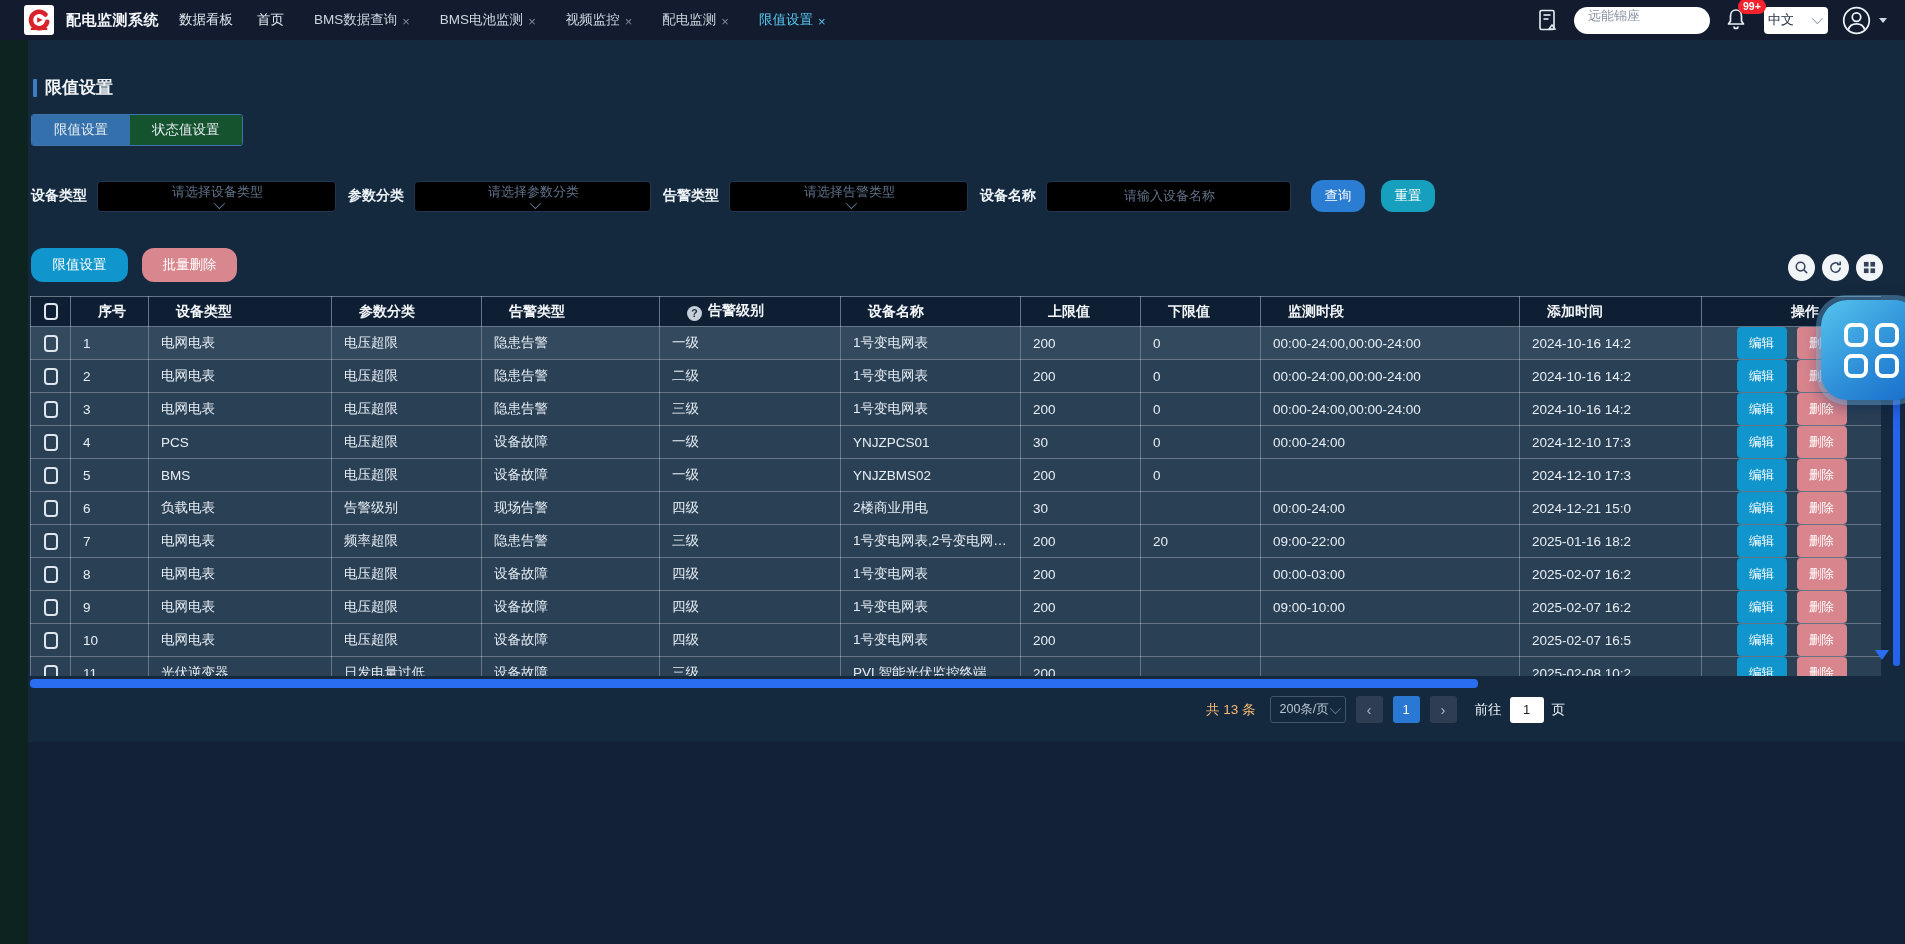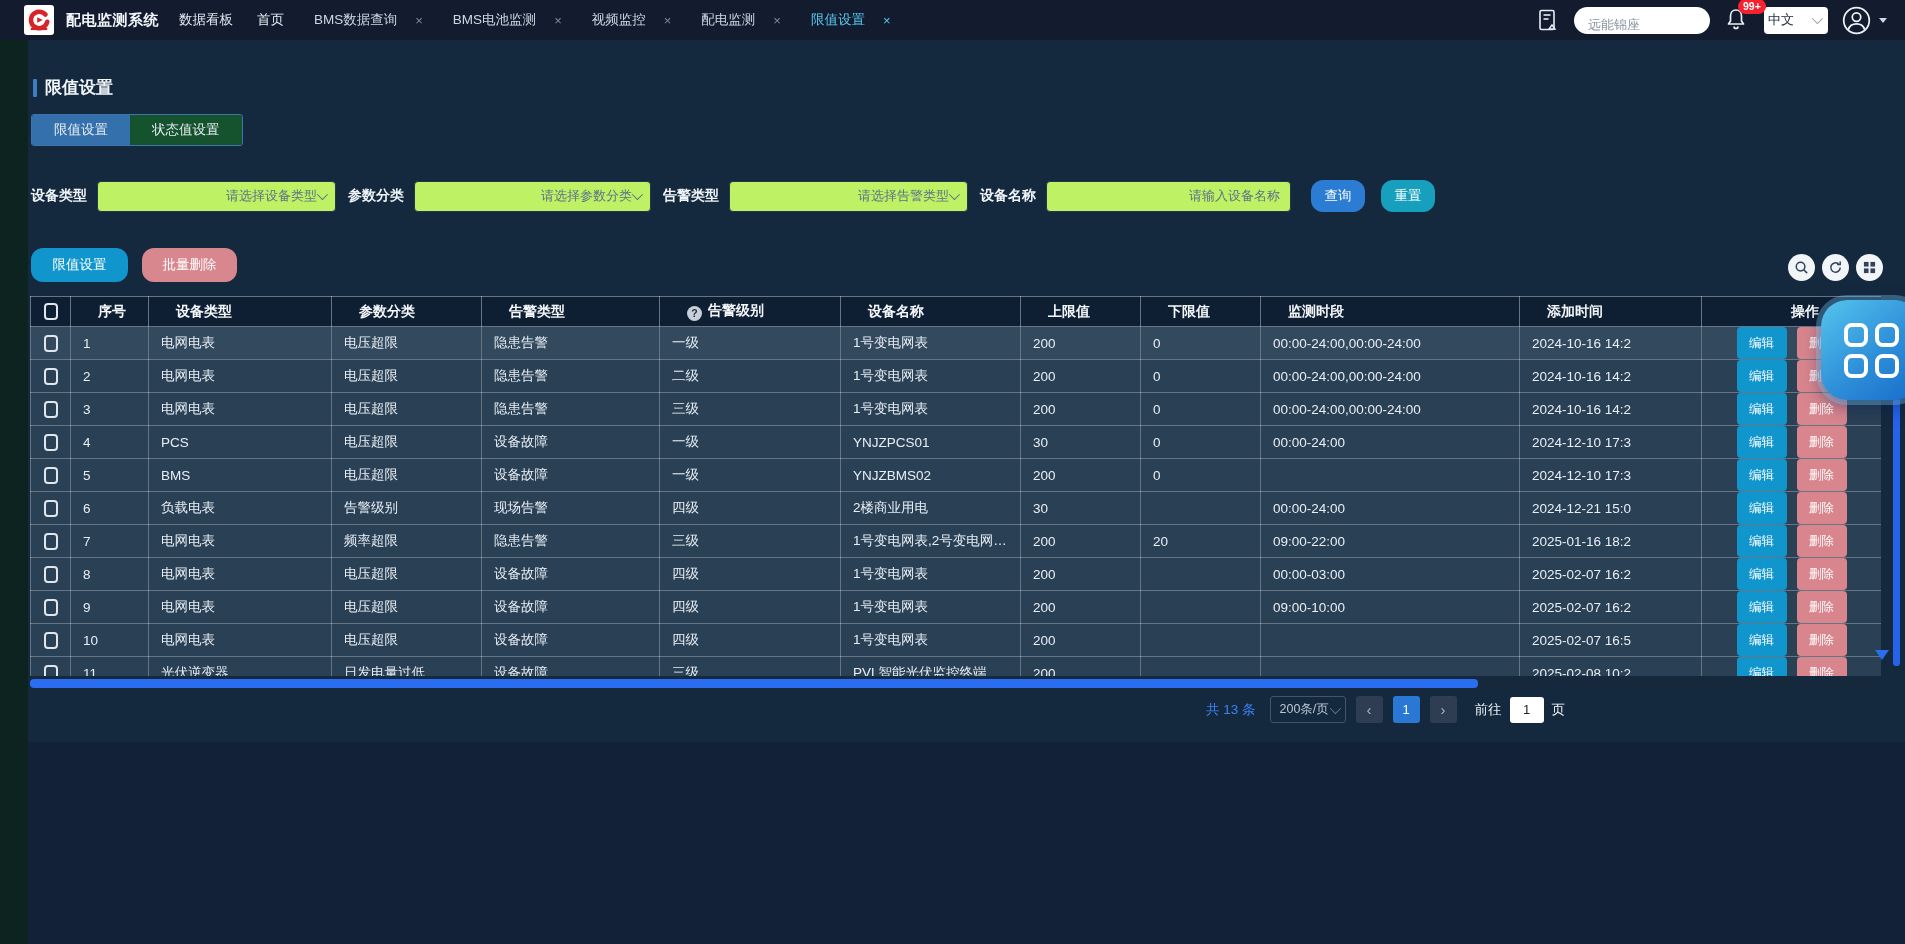--- a/index.html
+++ b/index.html
@@ -7,27 +7,27 @@
   body { font-family:"Liberation Sans","DejaVu Sans",sans-serif; background:#122137; position:relative; color:#e8eef5; }
 
   
   .topbar { position:absolute; left:0; top:0; width:1905px; height:40px; background:#131c2e; display:flex; align-items:center; z-index:30; }
   .logo { width:30px; height:30px; background:#fff; border-radius:3px; margin-left:24px; display:flex; align-items:center; justify-content:center; flex-direction:column; }
   .logo svg { display:block; }
   .app-title { font-size:15px; font-weight:bold; color:#f2f6fa; margin-left:12px; letter-spacing:.5px; }
   .top-menu { display:flex; margin-left:20px; gap:24px; }
   .top-menu .mi { font-size:13.5px; color:#e3eaf2; cursor:pointer; }
   .tb-tabs { display:flex; margin-left:30px; gap:30px; align-items:center; }
-  .tb-tab { display:flex; align-items:center; gap:18px; font-size:13.5px; color:#cdd7e2; cursor:pointer; }
+  .tb-tab { display:flex; align-items:flex-end; gap:5px; font-size:13.5px; color:#cdd7e2; cursor:pointer; }
   .tb-tab .tab-close { color:#7e8ca0; font-size:13px; }
   .tb-tab.active { color:#57c9f1; }
   .tb-tab.active .tab-close { color:#57c9f1; }
   .tb-right { margin-left:auto; display:flex; align-items:center; margin-right:18px; gap:14px; }
   .doc-icon { width:24px; height:24px; }
-  .station-pill { width:136px; height:27px; background:#fff; border-radius:14px; display:flex; align-items:flex-end; padding-left:14px; font-size:13px; color:#8b95a3; }
+  .station-pill { width:136px; height:27px; background:#fff; border-radius:14px; display:flex; align-items:flex-start; padding-left:14px; font-size:13px; color:#8b95a3; }
   .bell-wrap { position:relative; width:26px; height:26px; }
   .badge { position:absolute; top:-8px; left:14px; background:#f5222d; color:#fff; font-size:10.5px; font-weight:bold; padding:1px 5px; border-radius:9px; line-height:13px; }
   .lang-box { width:64px; height:27px; background:#fff; border-radius:4px; display:flex; align-items:center; justify-content:space-between; padding:0 8px 0 4px; color:#22303f; font-size:13px; cursor:pointer; }
   .lang-box .chev { width:8px; height:8px; border-right:1.5px solid #98a2ae; border-bottom:1.5px solid #98a2ae; transform:rotate(45deg) translateY(-2px); }
   .avatar { width:29px; height:29px; }
   .caret-down { width:0; height:0; border-left:4px solid transparent; border-right:4px solid transparent; border-top:5px solid #cfd8e2; margin-left:-6px; }
 
   
   .left-strip { position:absolute; left:0; top:40px; width:28px; height:904px; background:#0d231f; }
   .panel { position:absolute; left:28px; top:40px; width:1877px; height:702px; background:#15293e; }
@@ -36,21 +36,21 @@
   .title-accent { width:4px; height:18px; background:#3d7ec2; border-radius:1px; }
   .page-title { font-size:17px; font-weight:bold; color:#f2f6fa; }
 
   .page-tabs { position:absolute; left:3px; top:74px; display:flex; border:1px solid #3e74ad; border-radius:3px; overflow:hidden; }
   .page-tab { height:30px; padding:0 22px; display:flex; align-items:center; font-size:13.5px; color:#e8eef5; background:#14532d; cursor:pointer; }
   .page-tab.active { background:#3470ab; }
 
   
   .filter-row { position:absolute; left:3px; top:140px; display:flex; align-items:center; }
   .f-label { font-size:14px; font-weight:bold; color:#eef3f8; white-space:nowrap; }
-  .f-select, .f-input { height:31px; background:#bef264; border:1px solid #233650; border-radius:4px; display:flex; align-items:center; justify-content:flex-end; padding:0 10px 0 12px; margin:0 12px 0 10px; }
+  .f-select, .f-input { height:31px; background:#000000; border:1px solid #233650; border-radius:4px; display:flex; align-items:center; justify-content:center; padding:0 10px 0 12px; margin:0 12px 0 10px;flex-direction:column; }
   .f-select { cursor:pointer; }
   .ph { font-size:13px; color:#5f7189; }
   .sel-chev { width:8px; height:8px; border-right:1.5px solid #5f7189; border-bottom:1.5px solid #5f7189; transform:rotate(45deg) translateY(-2px); }
   .w1 { width:239px; } .w2 { width:237px; } .w3 { width:239px; } .w4 { width:245px; }
   .btn { border:none; border-radius:12px; color:#fff; cursor:pointer; font-family:inherit; }
   .btn-query { width:54px; height:32px; background:#2a7dd2; font-size:13.5px; margin-left:8px; }
   .btn-reset { width:54px; height:32px; background:#16a0bd; font-size:13.5px; margin-left:16px; }
 
   
   .toolbar { position:absolute; left:3px; top:208px; display:flex; gap:14px; }
@@ -75,21 +75,21 @@
   .btn.pink { background:#d9858d; }
 
   
   .h-scroll-track { position:absolute; left:2px; top:639px; width:1851px; height:9px; background:#16283c; border-radius:4px; }
   .h-scroll-thumb { position:absolute; left:0; top:0; width:1448px; height:9px; background:#2a6df0; border-radius:4px; cursor:grab; }
   .v-scroll-thumb { position:absolute; right:5px; top:300px; width:7px; height:366px; background:#2563eb; border-radius:3px; cursor:grab; z-index:25; }
   .v-arrow { position:absolute; right:16px; top:650px; width:0; height:0; border-left:7px solid transparent; border-right:7px solid transparent; border-top:10px solid #2a6df0; z-index:26; }
 
   
   .pagination { position:absolute; right:340px; top:656px; display:flex; align-items:center; gap:10px; }
-  .pg-total { font-size:13.5px; color:#3b82f6; margin-right:4px; }
+  .pg-total { font-size:13.5px; color:#fdba74; margin-right:4px; }
   .pg-size { width:76px; height:27px; border:1px solid #44546a; border-radius:3px; display:flex; align-items:center; justify-content:space-between; padding:0 7px 0 9px; font-size:12.5px; color:#bac7d4; cursor:pointer; }
   .pg-btn { width:27px; height:27px; background:#2e3d52; border-radius:3px; display:flex; align-items:center; justify-content:center; color:#aab6c4; font-size:15px; cursor:pointer; }
   .pg-btn.cur { background:#2878d4; color:#fff; font-size:13px; }
   .pg-goto { display:flex; align-items:center; gap:8px; font-size:13.5px; color:#eef3f8; margin-left:8px; }
   .pg-input { width:34px; height:26px; background:#fff; border:none; border-radius:3px; text-align:center; font-size:13px; color:#222; font-family:inherit; }
 
   
   .float-widget { position:absolute; right:-16px; top:300px; width:100px; height:100px; border-radius:26px;
     background:linear-gradient(140deg,#55c4ee 0%,#2e8fd8 55%,#176bca 100%);
     box-shadow:0 0 0 5px rgba(120,200,245,.35), 0 6px 18px rgba(0,30,80,.5);

